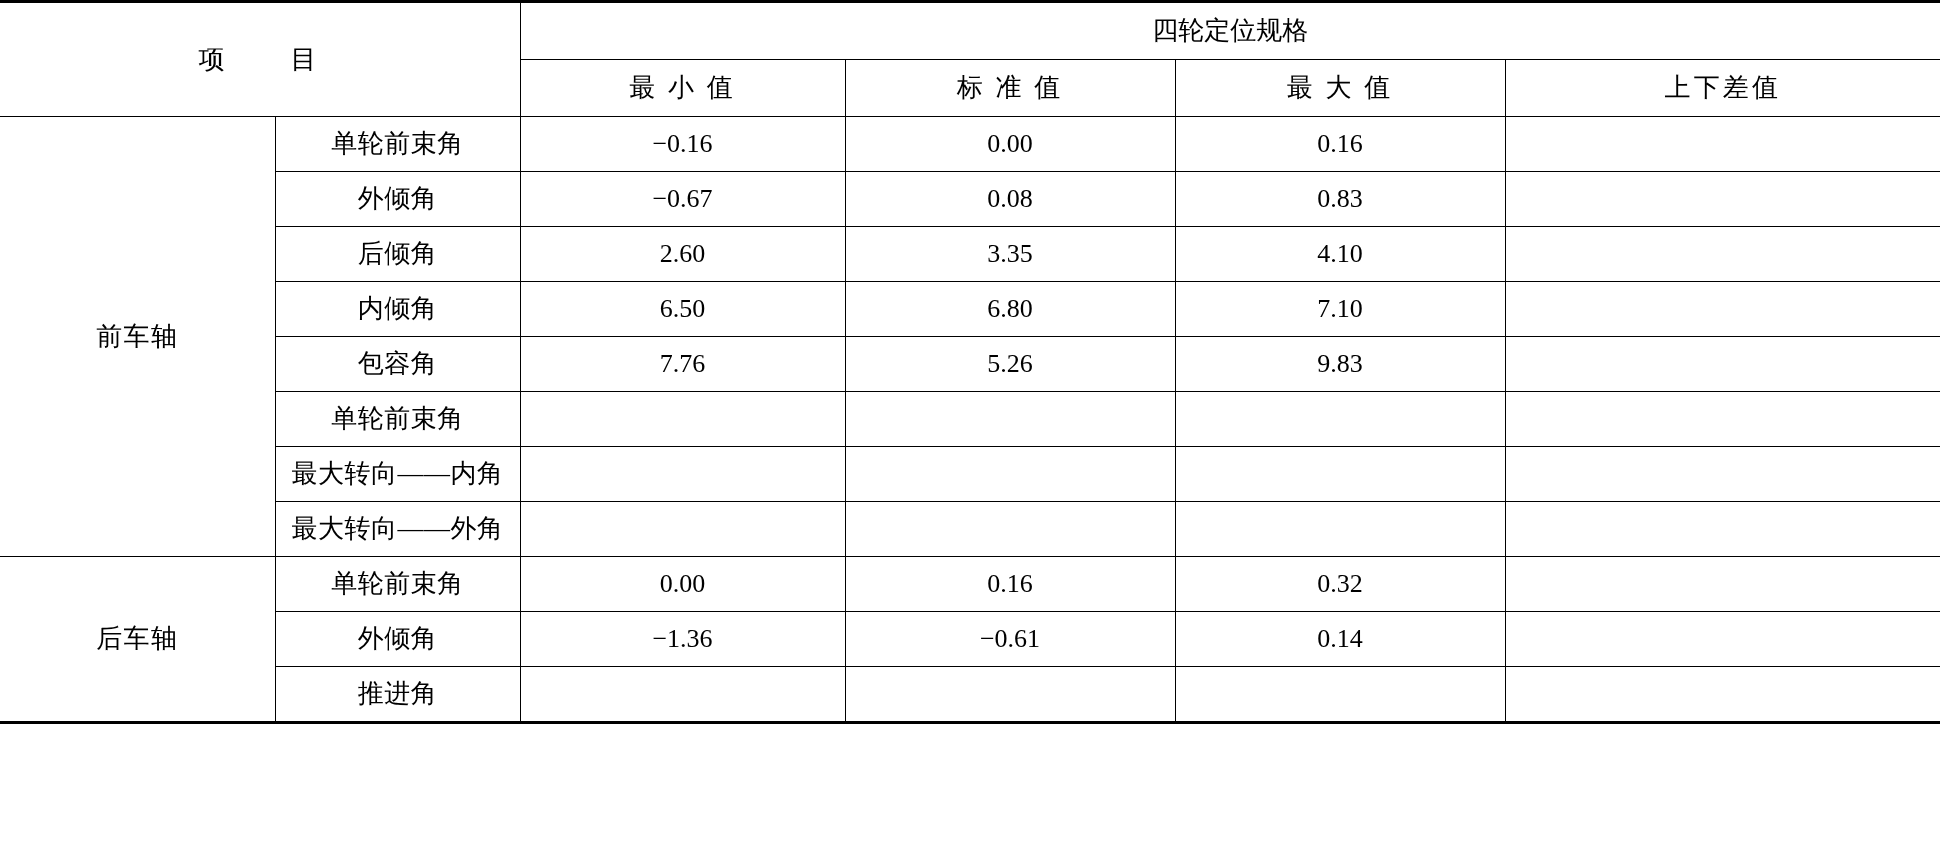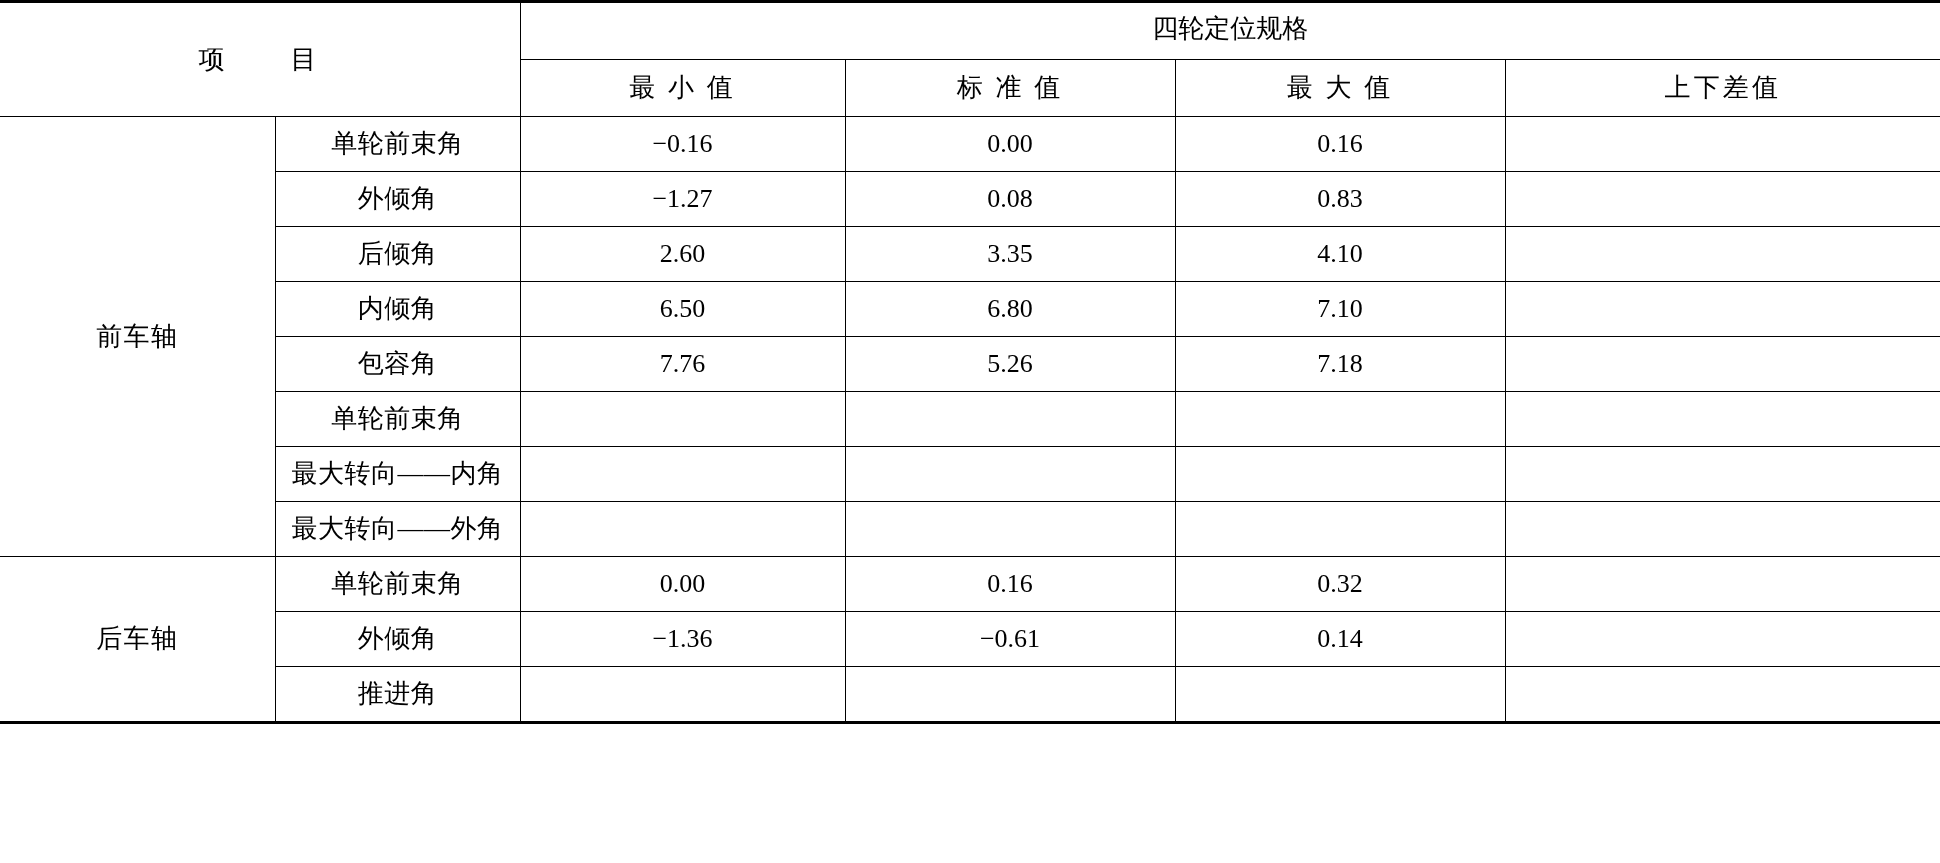--- a/index.html
+++ b/index.html
@@ -57,21 +57,20 @@
     border-right: 0;
   }
 
   .hdr-item {
     font-size: 30px;
     letter-spacing: 0.18em;
   }
   .hdr-group {
     font-size: 30px;
     height: 56px;
-    font-family: Liberation Mono, monospace;
   }
   .hdr-sub {
     font-size: 28px;
     letter-spacing: 0.12em;
     height: 56px;
   }
 
   .axle-cell {
     font-size: 28px;
     letter-spacing: 0.05em;
@@ -131,21 +130,21 @@
       <tr class="data-row">
         <td class="axle-cell" rowspan="8">前车轴</td>
         <td class="row-label">单轮前束角</td>
         <td class="val">−0.16</td>
         <td class="val">0.00</td>
         <td class="val">0.16</td>
         <td class="val empty-cell"></td>
       </tr>
       <tr class="data-row">
         <td class="row-label">外倾角</td>
-        <td class="val">−1.27</td>
+        <td class="val">−0.67</td>
         <td class="val">0.08</td>
         <td class="val">0.83</td>
         <td class="val empty-cell"></td>
       </tr>
       <tr class="data-row">
         <td class="row-label">后倾角</td>
         <td class="val">2.60</td>
         <td class="val">3.35</td>
         <td class="val">4.10</td>
         <td class="val empty-cell"></td>
@@ -154,21 +153,21 @@
         <td class="row-label">内倾角</td>
         <td class="val">6.50</td>
         <td class="val">6.80</td>
         <td class="val">7.10</td>
         <td class="val empty-cell"></td>
       </tr>
       <tr class="data-row">
         <td class="row-label">包容角</td>
         <td class="val">7.76</td>
         <td class="val">5.26</td>
-        <td class="val">7.18</td>
+        <td class="val">9.83</td>
         <td class="val empty-cell"></td>
       </tr>
       <tr class="data-row">
         <td class="row-label">单轮前束角</td>
         <td class="val"></td>
         <td class="val"></td>
         <td class="val"></td>
         <td class="val empty-cell"></td>
       </tr>
       <tr class="data-row">

